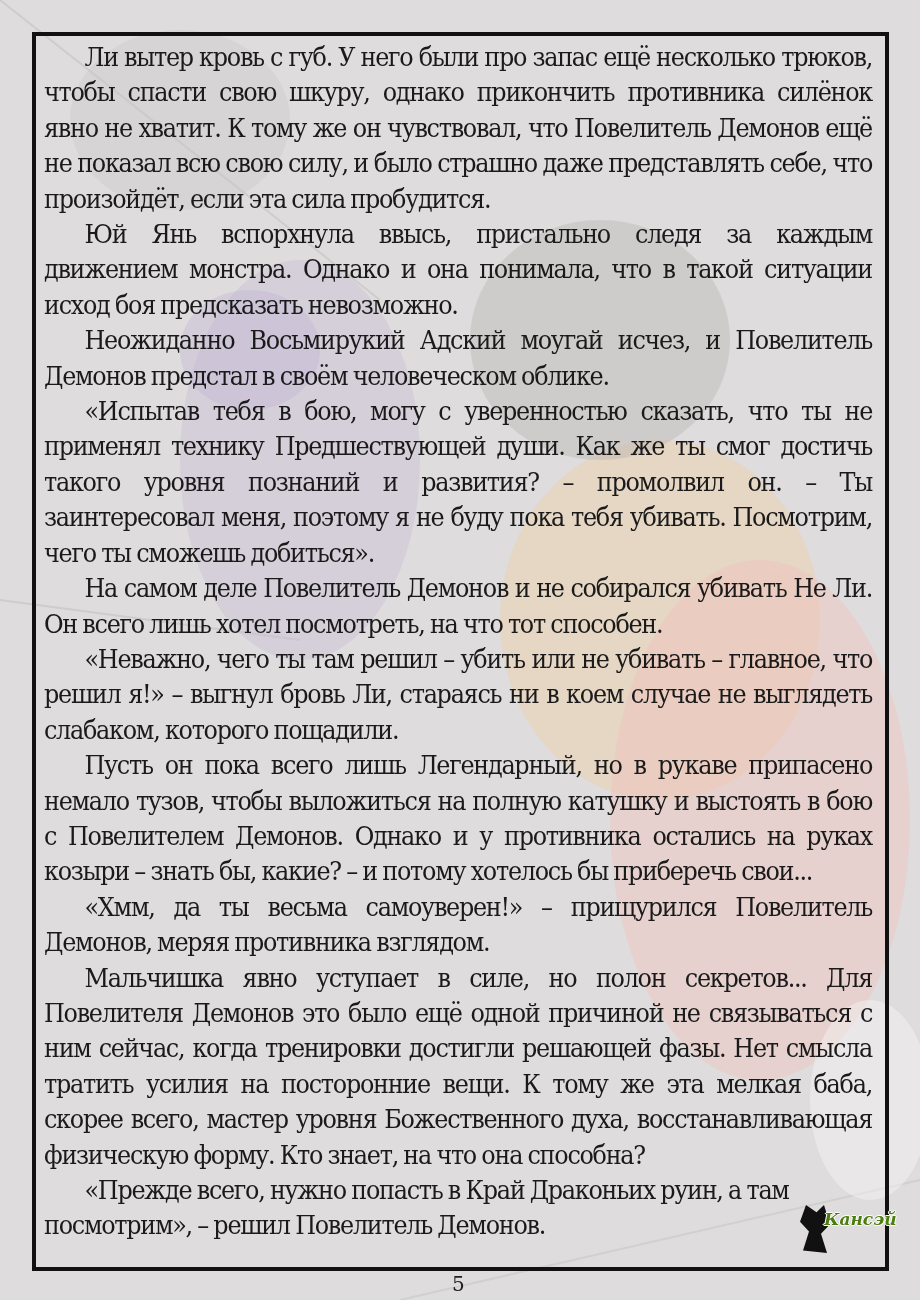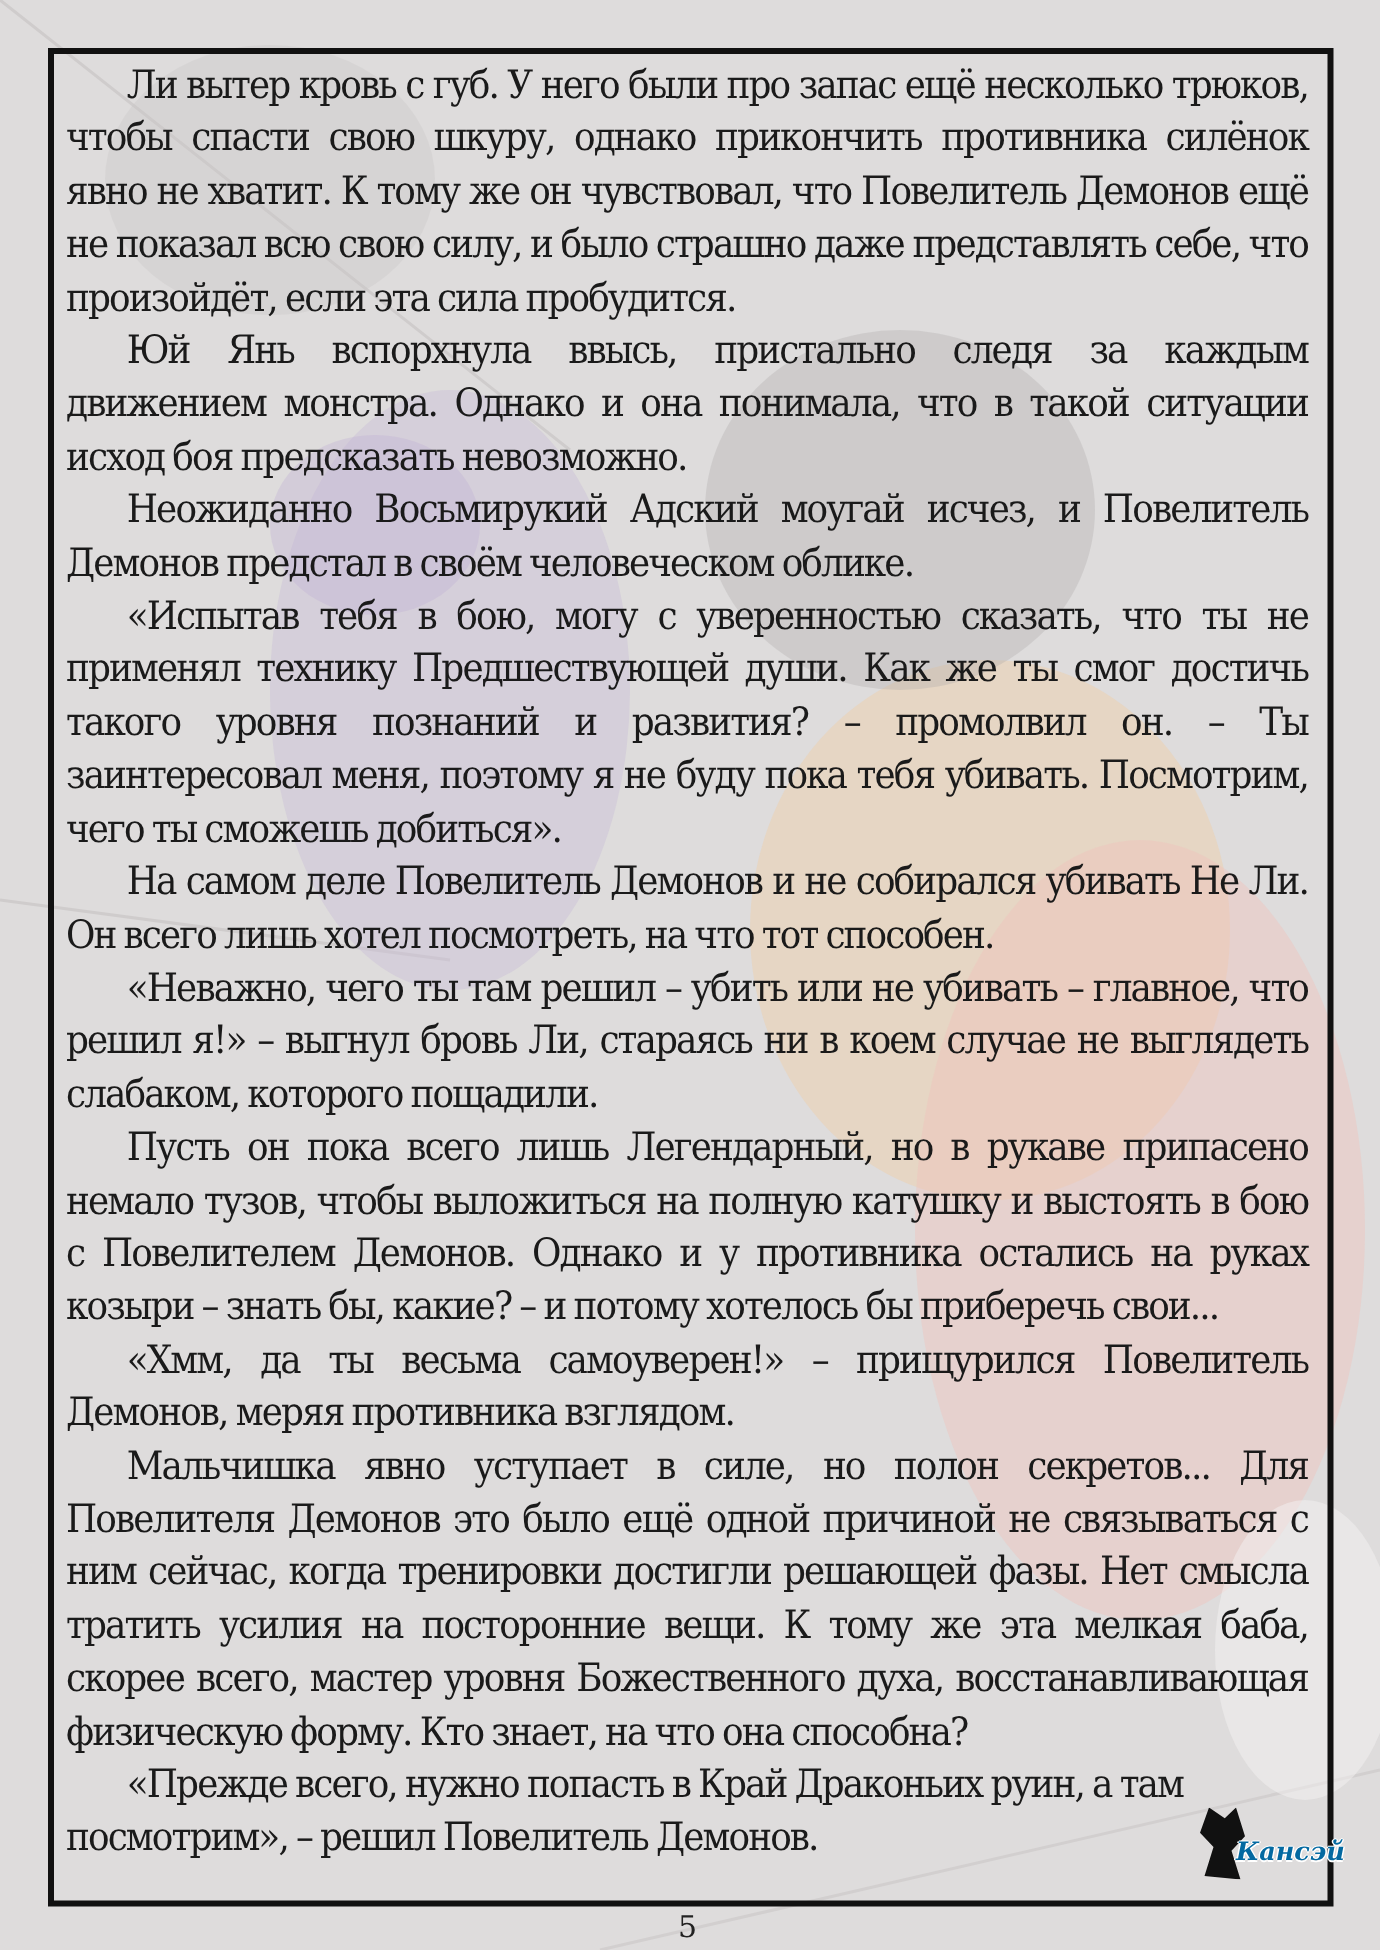--- a/index.html
+++ b/index.html
@@ -28,23 +28,23 @@
     font-family: "DejaVu Serif", serif; font-size: 20px; color: #222;
   }
   .logo {
     position: absolute; left: 800px; top: 1205px; width: 80px; height: 50px;
   }
   .logo-mark {
     position: absolute; left: 0; top: 0; width: 30px; height: 48px;
     background: #111; clip-path: polygon(20% 0, 55% 15%, 80% 0, 100% 40%, 70% 60%, 90% 100%, 10% 95%, 30% 55%, 0 35%);
   }
   .logo-text {
-    position: absolute; left: 24px; top: 20px;
+    position: absolute; left: 24px; top: 4px;
     font-family: "DejaVu Serif", serif; font-style: italic; font-weight: bold;
-    font-size: 17px; color: #0369a1;
+    font-size: 17px; color: #4d7c0f;
     text-shadow: -1px 0 #fff, 1px 0 #fff, 0 -1px #fff, 0 1px #fff;
   }
 </style>
 </head>
 <body>
 
 <svg class="bg-art" width="920" height="1300" viewBox="0 0 920 1300">
   <line x1="0" y1="0" x2="380" y2="300" stroke="#cfcccc" stroke-width="2"></line>
   <line x1="0" y1="600" x2="300" y2="640" stroke="#cfcccc" stroke-width="2"></line>
   <line x1="400" y1="1300" x2="920" y2="1180" stroke="#d2cfcf" stroke-width="2"></line>

